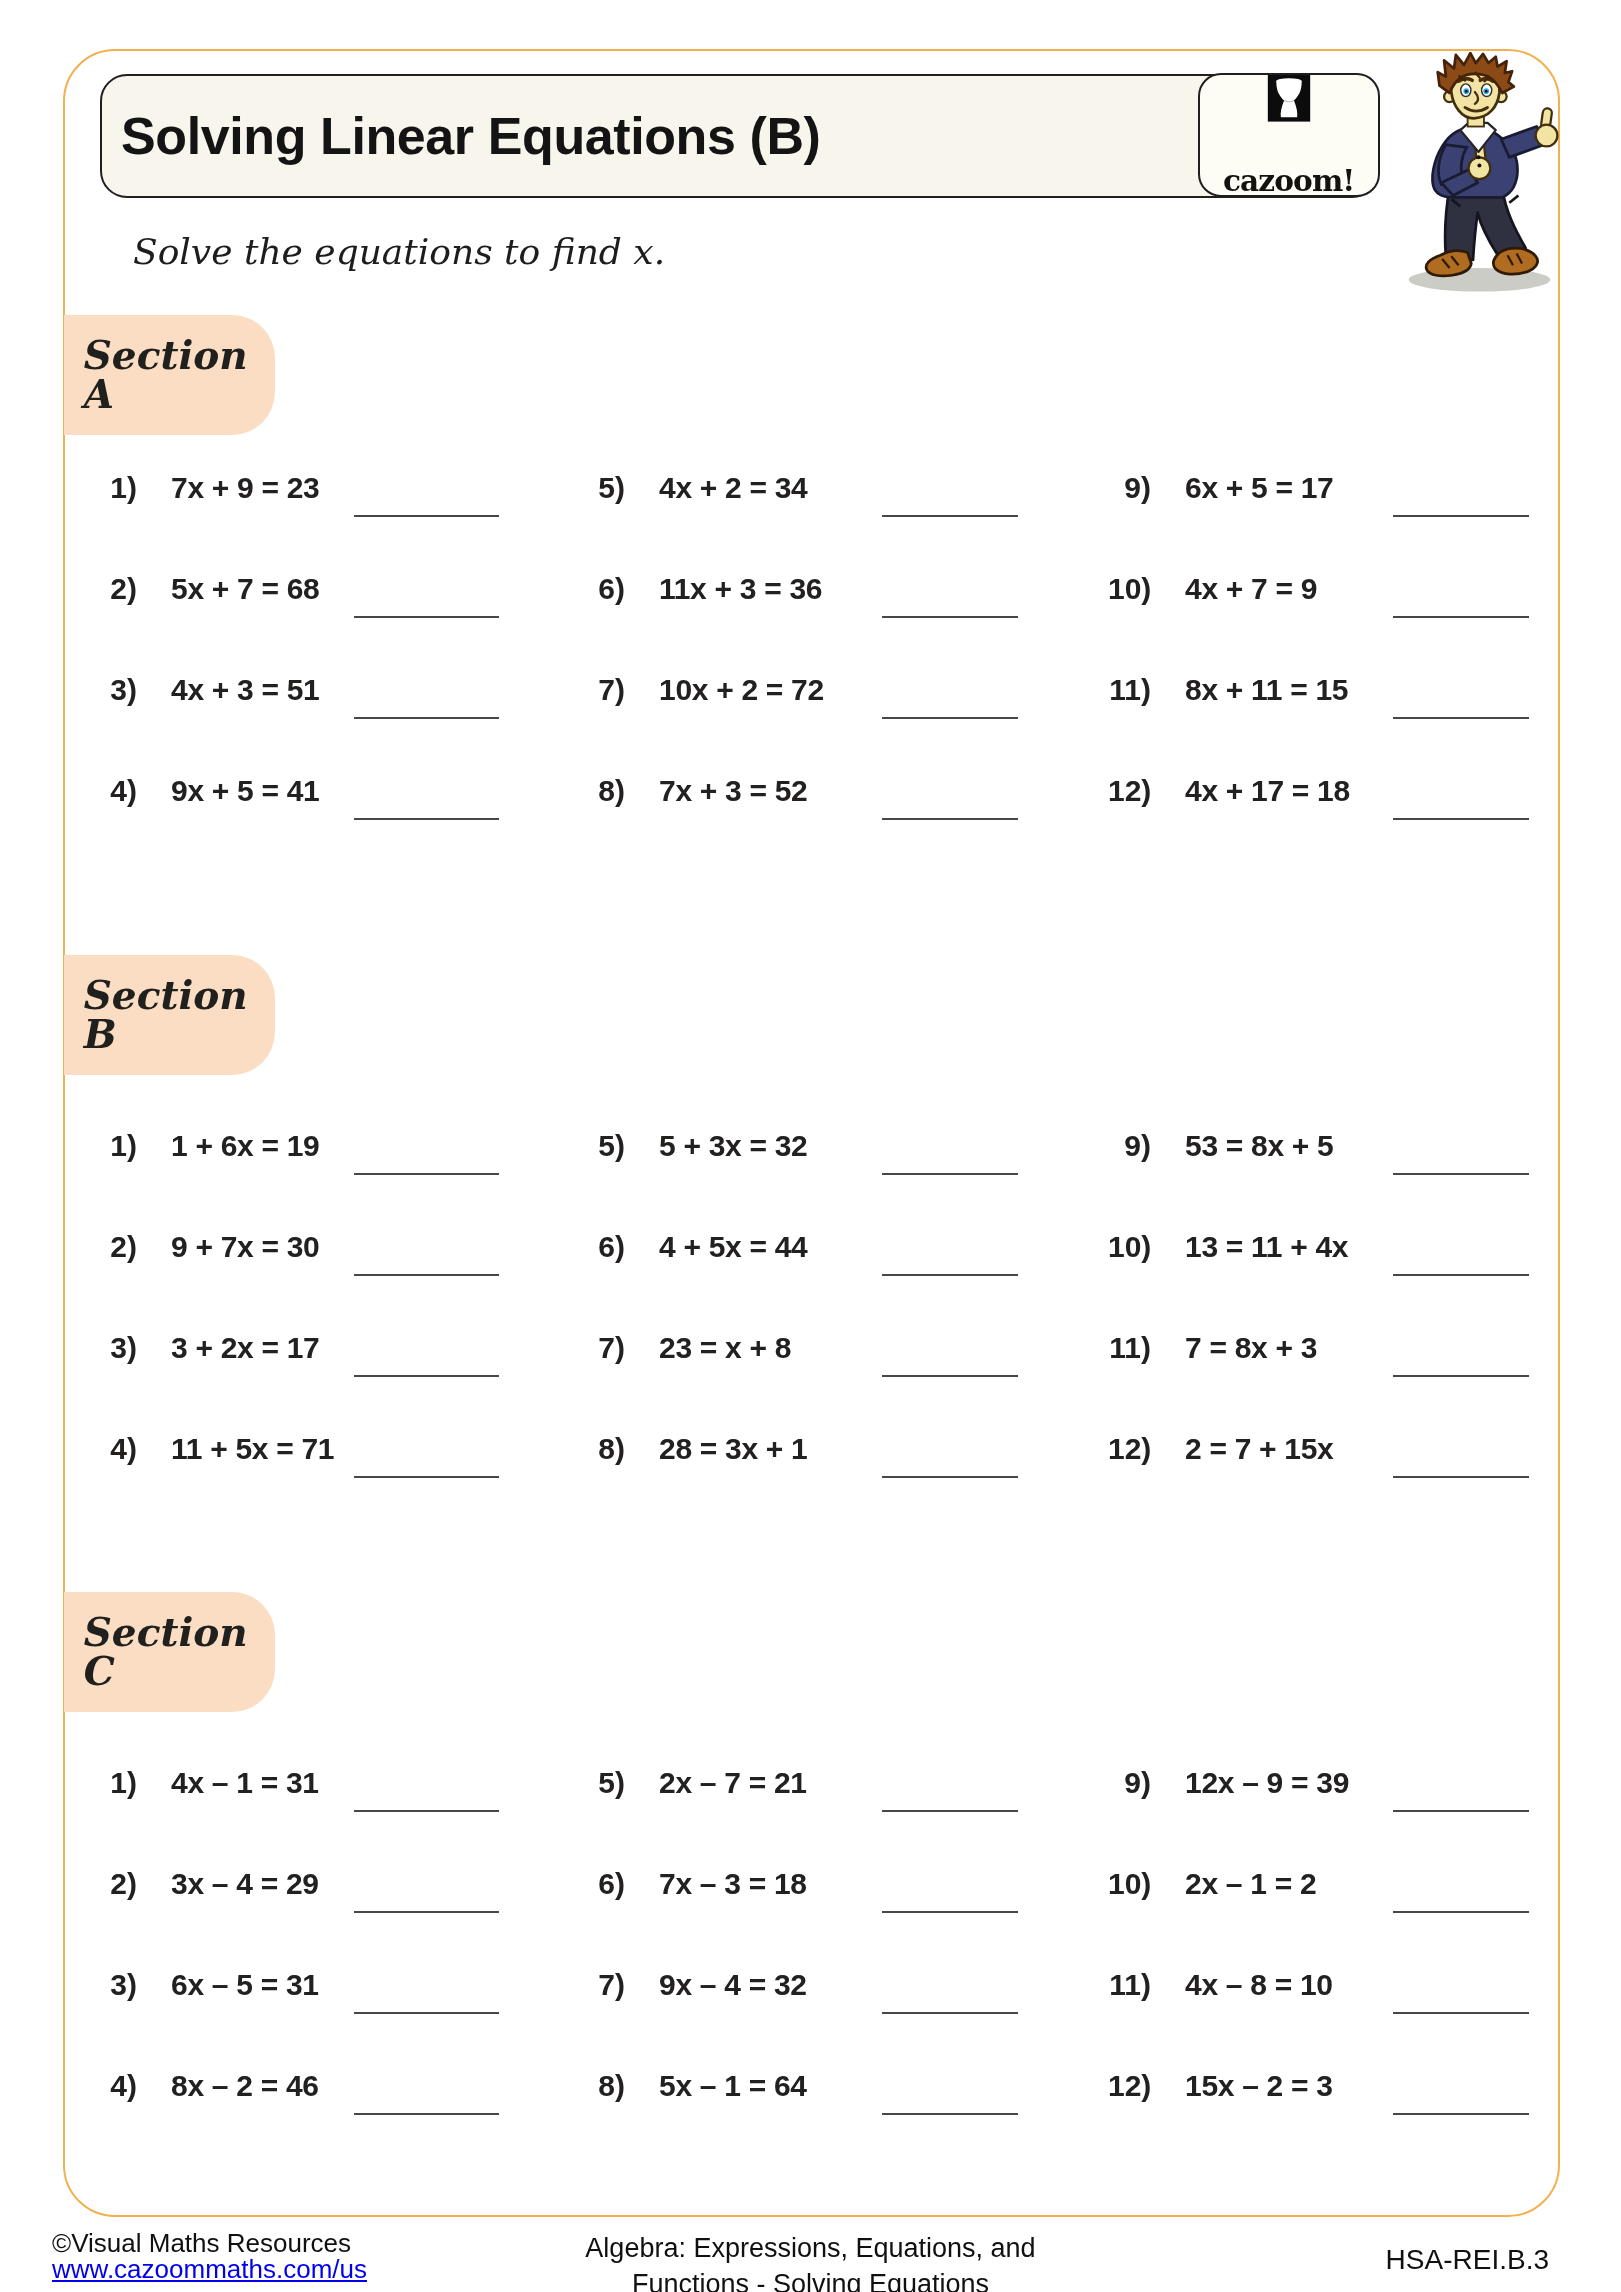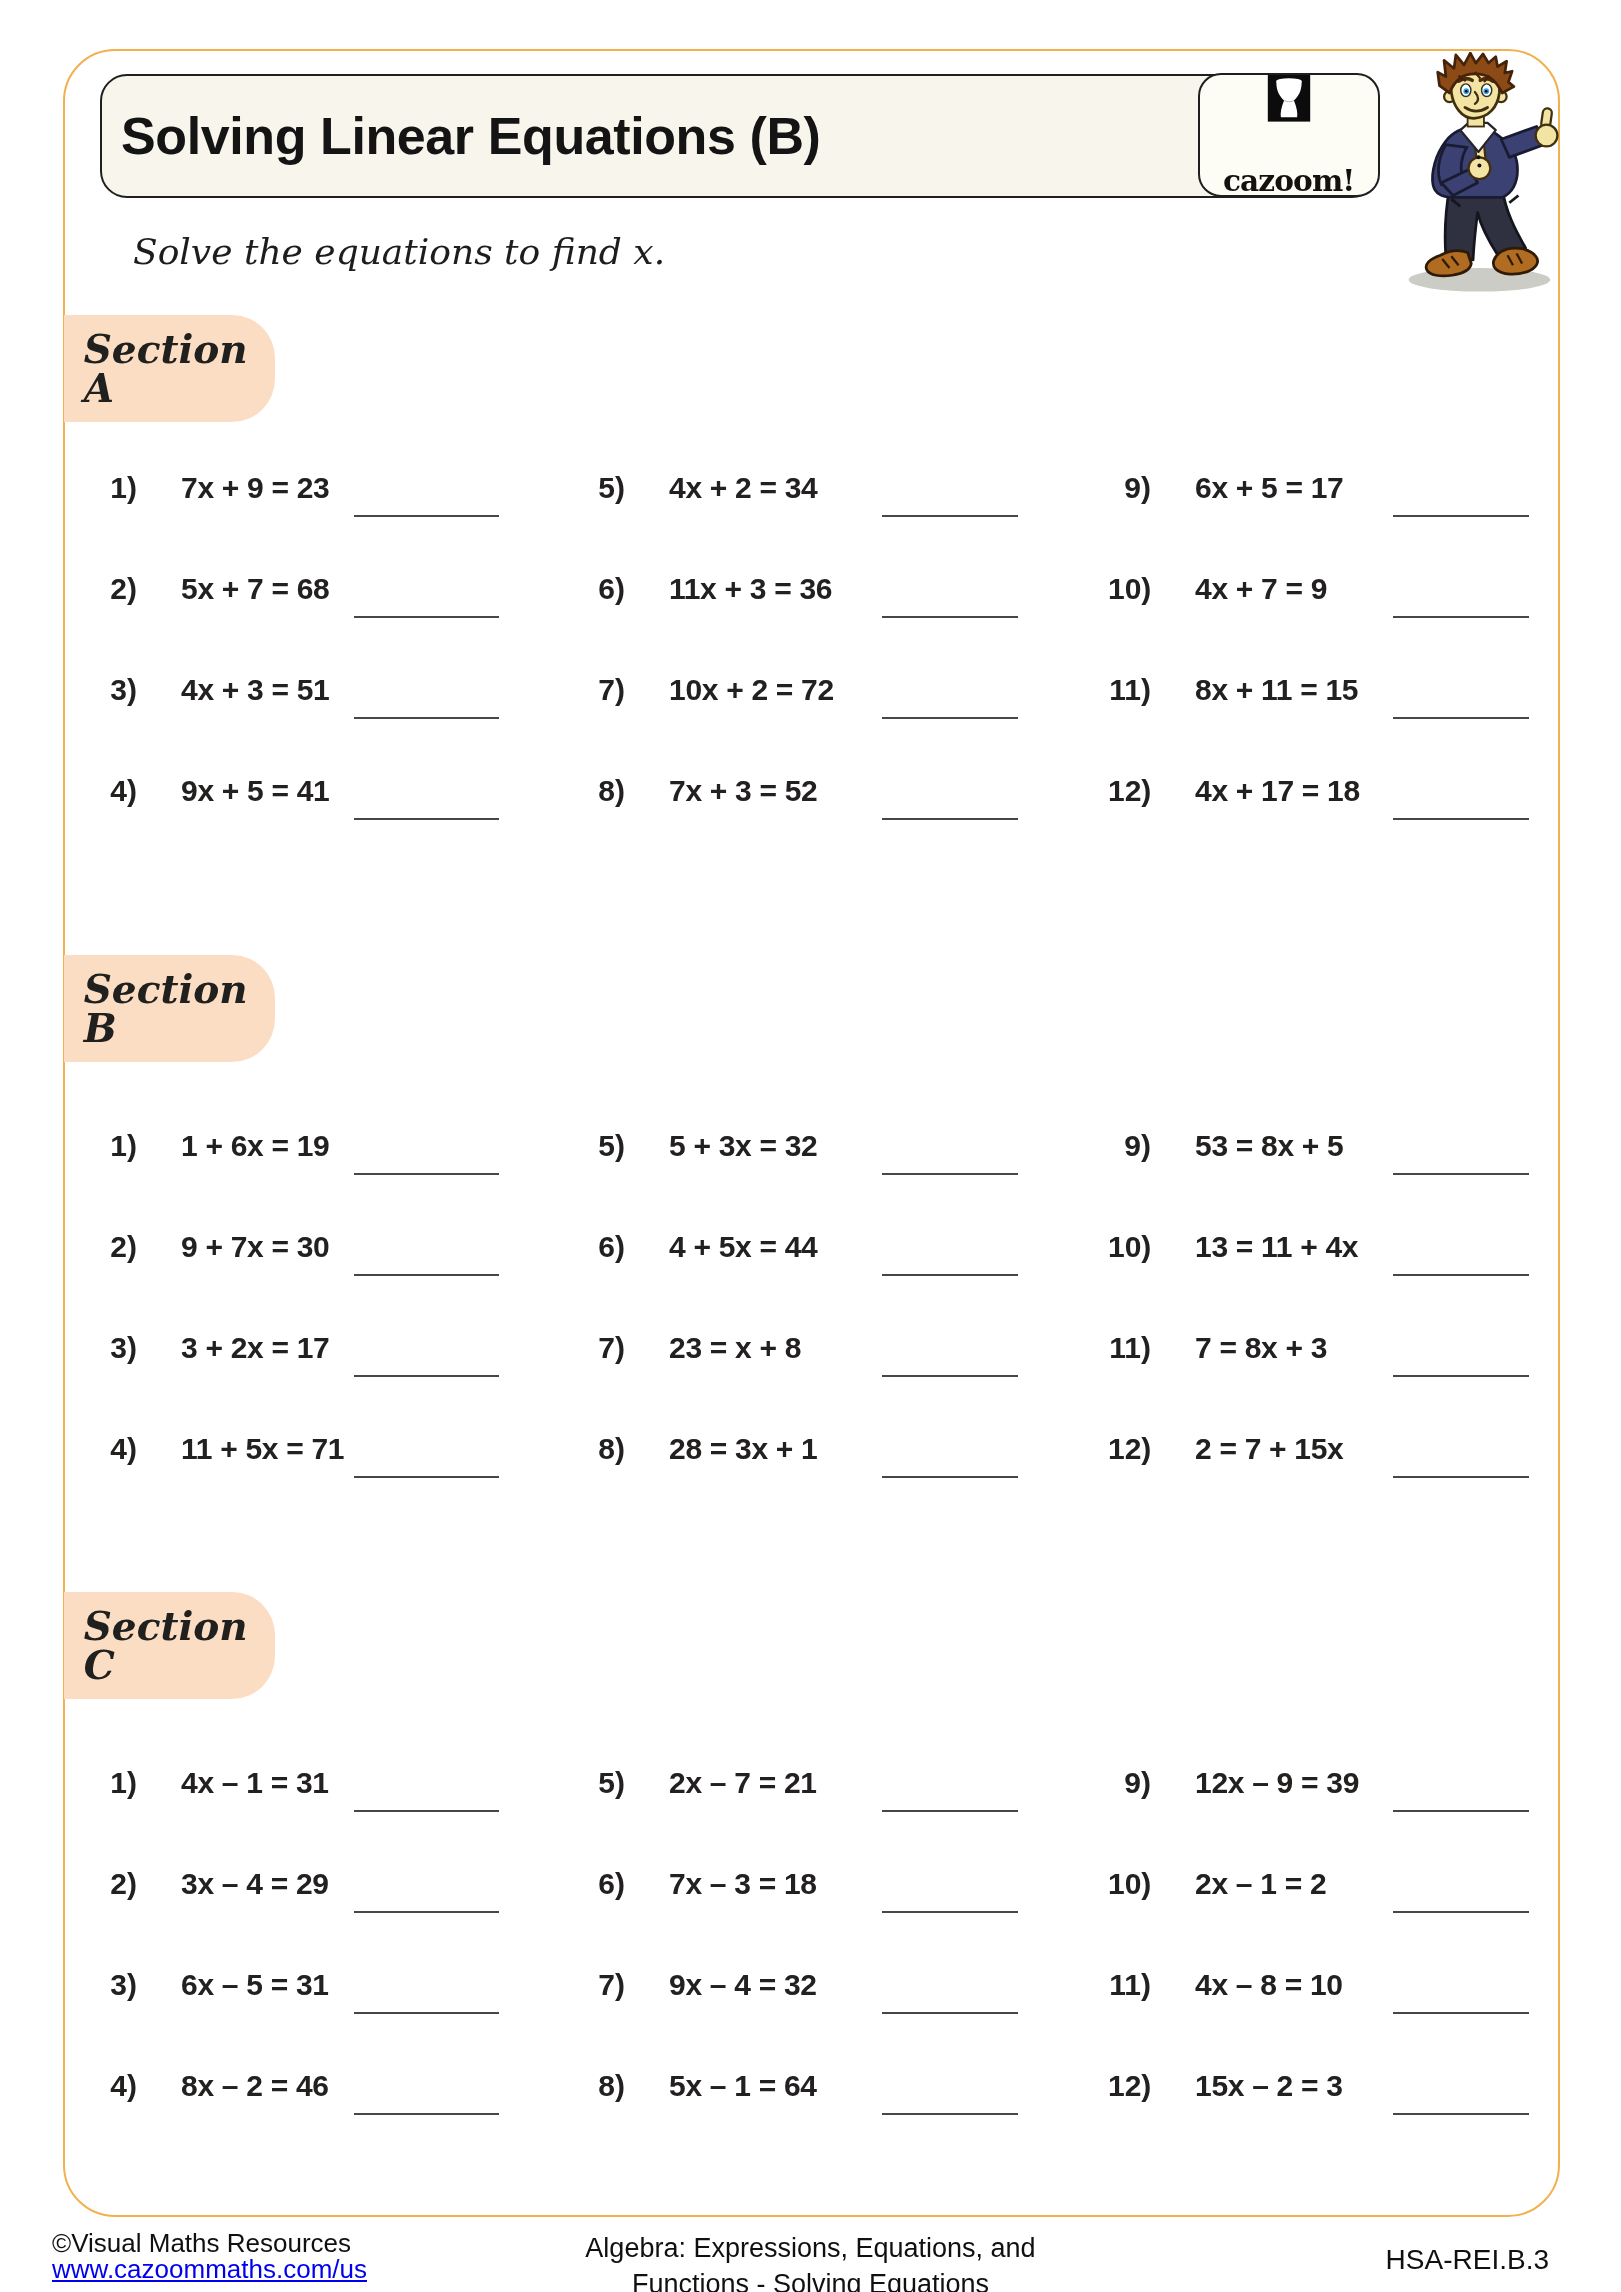--- a/index.html
+++ b/index.html
@@ -32,41 +32,41 @@
   }
   
   .mascot{position:absolute;left:1386px;top:52px;width:195px;height:247px;z-index:2;}
   
   .instruction{
     position:absolute;left:133px;top:231px;z-index:1;
     font-family:"DejaVu Serif",serif;font-style:italic;font-size:36px;color:#1d1d1d;
   }
   
   .section-label{
-    position:absolute;left:64px;width:211px;height:107px;background:#FBDDC3;
+    position:absolute;left:64px;width:211px;height:120px;background:#FBDDC3;
     border-radius:0 43px 43px 0;display:flex;align-items:center;
     box-sizing:border-box;padding-left:19.7px;z-index:1;
   }
   .section-label span{
     font-family:"DejaVu Serif",serif;font-style:italic;font-weight:bold;
     font-size:39px;color:#20201e;line-height:1;
   }
   
   .problems{
     position:absolute;left:94px;width:1469px;z-index:1;
     display:grid;grid-auto-flow:column;
     grid-template-columns:488px 526px 1fr;
     grid-template-rows:repeat(4,101px);
   }
   .problem{
     position:relative;display:flex;align-items:flex-start;
     font-weight:bold;font-size:30px;color:#232020;line-height:1.05;
   }
   .pnum{width:43px;text-align:right;flex:none;}
-  .peq{margin-left:44px;white-space:nowrap;letter-spacing:-0.3px;}
+  .peq{margin-left:34px;white-space:nowrap;letter-spacing:-0.3px;}
   .answer-line{position:absolute;top:43px;height:0;border-top:2.7px solid #474747;}
   .problem.c1 .answer-line{left:260px;width:145px;}
   .problem.c2 .answer-line{left:300px;width:136px;}
   .problem.c3 .answer-line{left:285px;width:136px;}
   
   .footer-left{position:absolute;left:52px;top:2230px;font-size:26px;color:#101010;line-height:1;z-index:1;}
   .footer-left .url{display:inline-block;margin-top:0;color:#0000EE;text-decoration:underline;font-size:26px;}
   .footer-center{
     position:absolute;left:542px;width:537px;top:2230px;text-align:center;
     font-size:27px;color:#101010;line-height:1.35;z-index:1;

